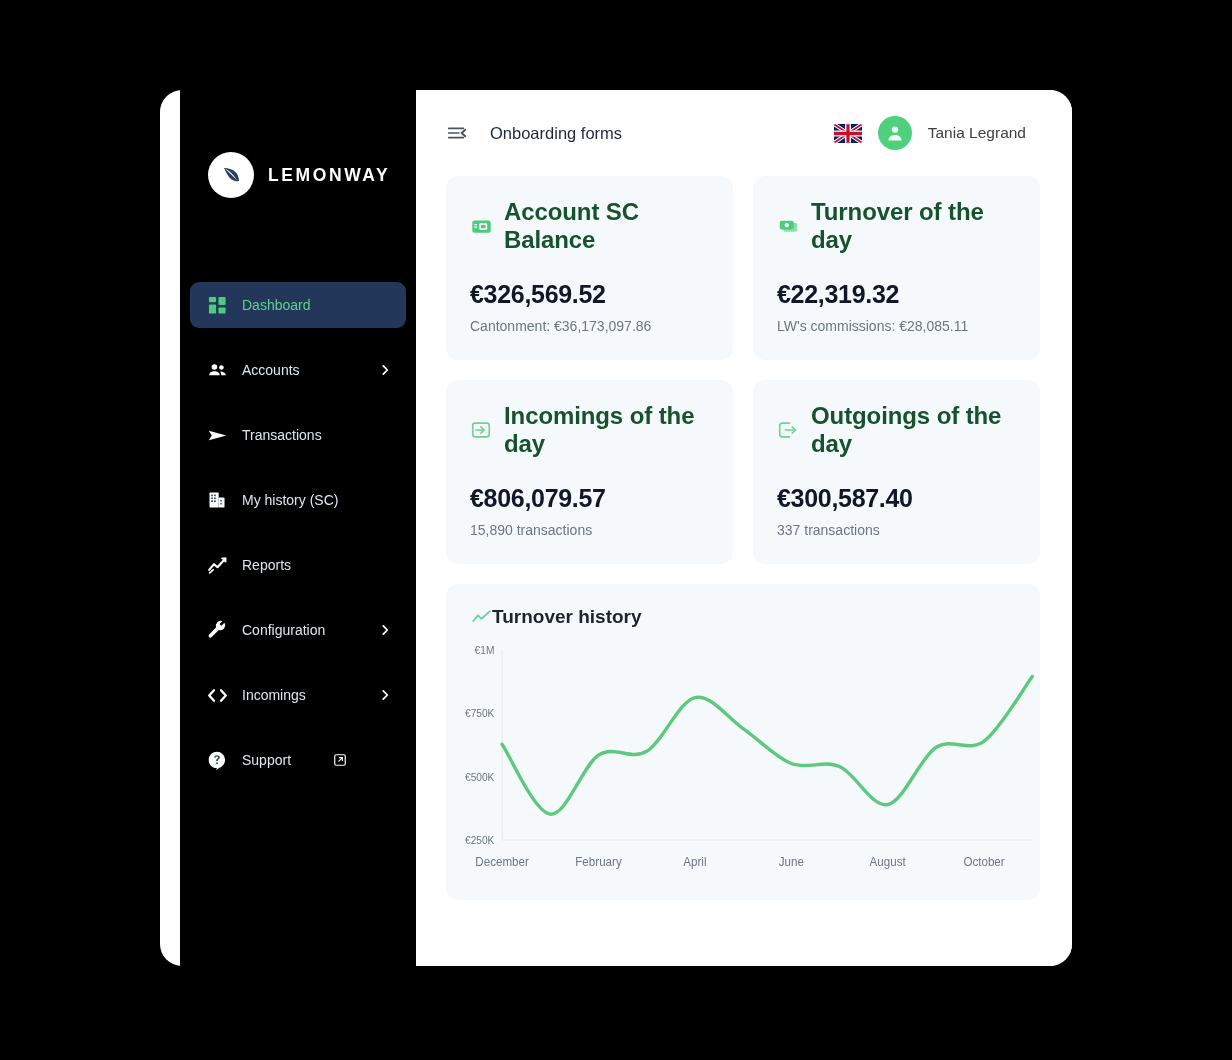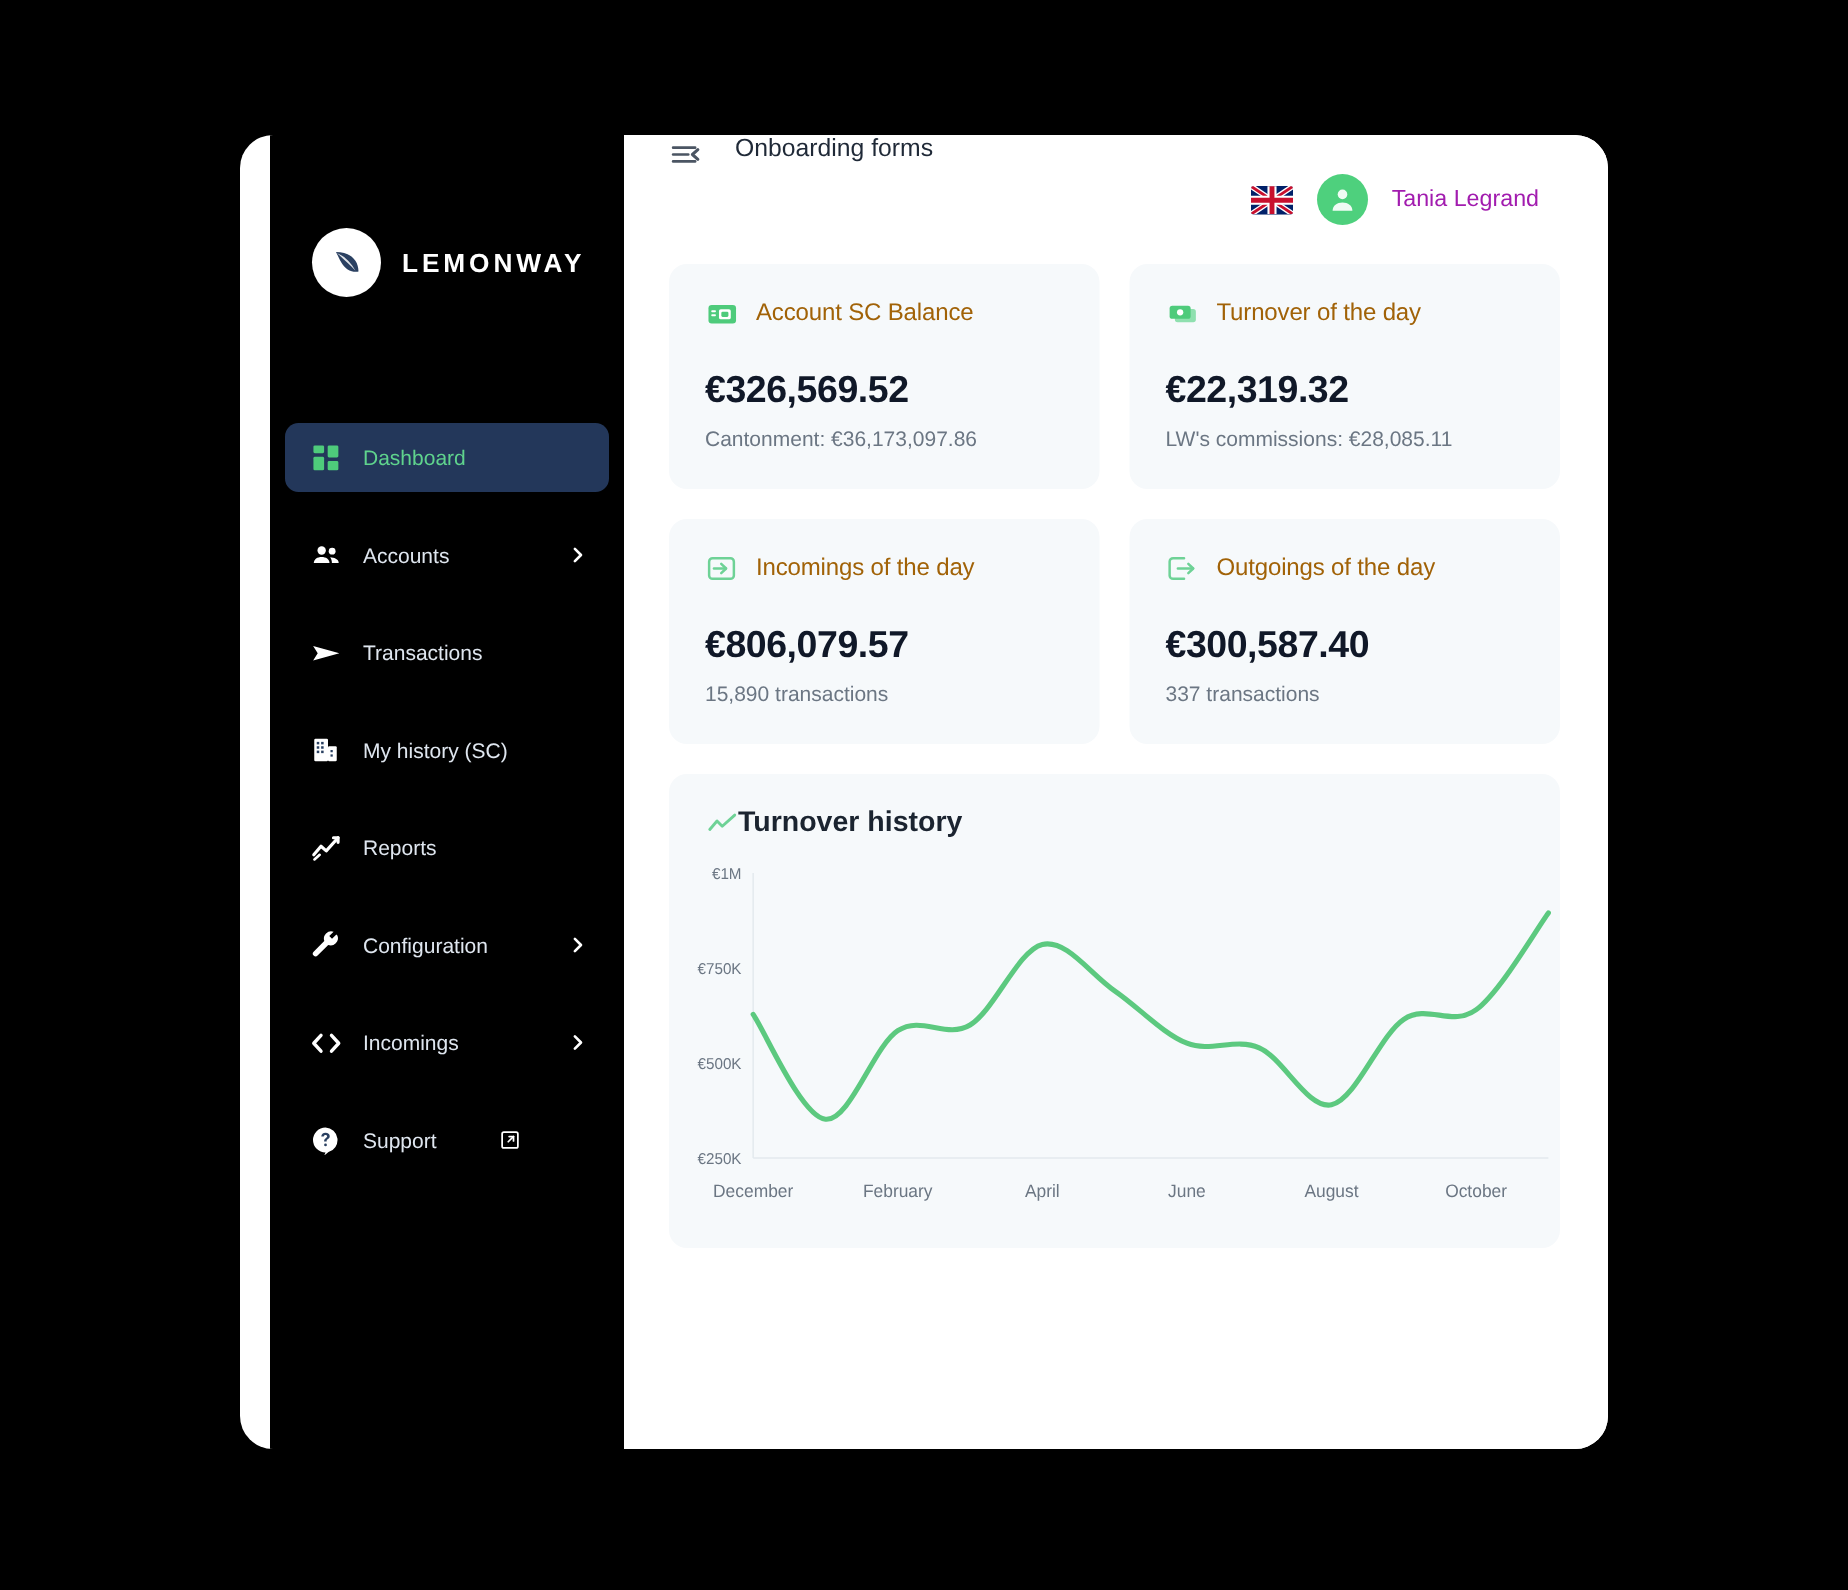--- a/index.html
+++ b/index.html
@@ -76,21 +76,21 @@
   #main{
     flex:1 1 auto; height:100%;
     background:#ffffff;
     display:flex; flex-direction:column;
     overflow:hidden;
   }
 
   
   #topbar{
     height:86px; flex:0 0 86px;
-    display:flex; 
+    display:flex; align-items:center;
     padding:0 46px 0 28px;
   }
   #menu-toggle{
     width:26px; height:26px;
     display:flex; align-items:center; justify-content:center;
     cursor:pointer; color:#4b5563;
   }
   #page-title{
     margin-left:20px;
     font-size:16.5px; color:#1f2937;
@@ -103,21 +103,21 @@
     width:28px; height:19px; border-radius:2px;
     position:relative; overflow:hidden; cursor:pointer;
     background:#012169; flex:0 0 28px;
   }
   #avatar{
     width:34px; height:34px; border-radius:50%;
     background:#4ed07d;
     display:flex; align-items:center; justify-content:center;
     cursor:pointer; flex:0 0 34px;
   }
-  #user-name{ font-size:15.5px; color:#a21caf; }
+  #user-name{ font-size:15.5px; color:#404040; }
 
   
   #content{
     flex:1 1 auto;
     padding:0 32px 0 30px;
     overflow:hidden;
   }
 
   .card-grid{
     display:grid;
@@ -132,21 +132,21 @@
   }
   .stat-head{
     display:flex; align-items:center; gap:12px;
     margin-bottom:26px;
   }
   .stat-ico{
     width:22px; height:22px; flex:0 0 22px;
     display:flex; align-items:center; justify-content:center;
   }
   .stat-title{
-    font-size:16px; font-weight:400; color:#a16207;
+    font-size:24px; font-weight:700; color:#14532d;
     letter-spacing:-.1px;
   }
   .stat-value{
     font-size:25px; font-weight:700; color:#101828;
     letter-spacing:-.3px;
     margin-bottom:9px;
   }
   .stat-sub{
     font-size:14px; color:#6b7683;
   }

